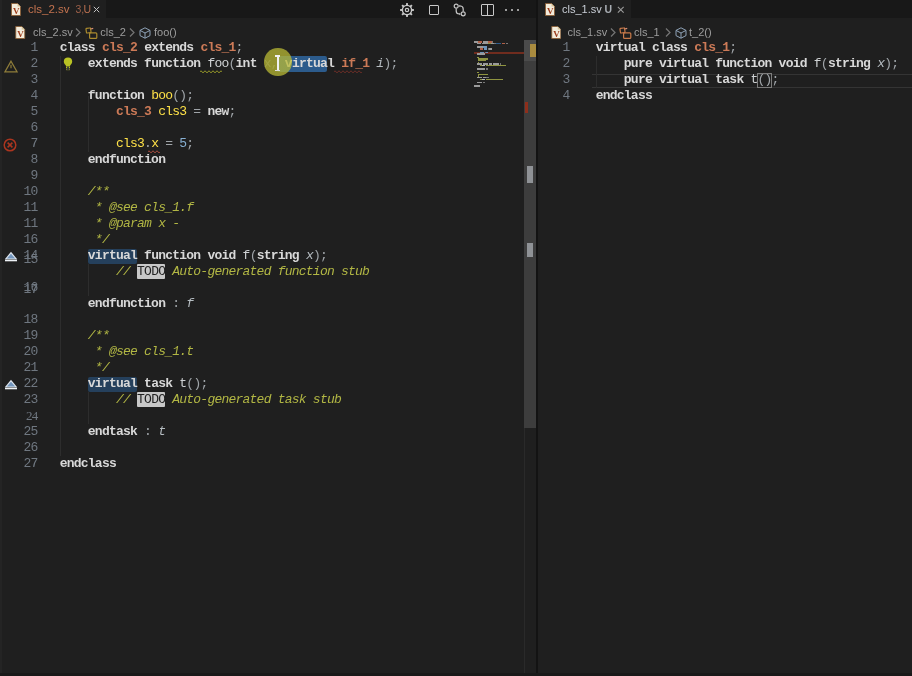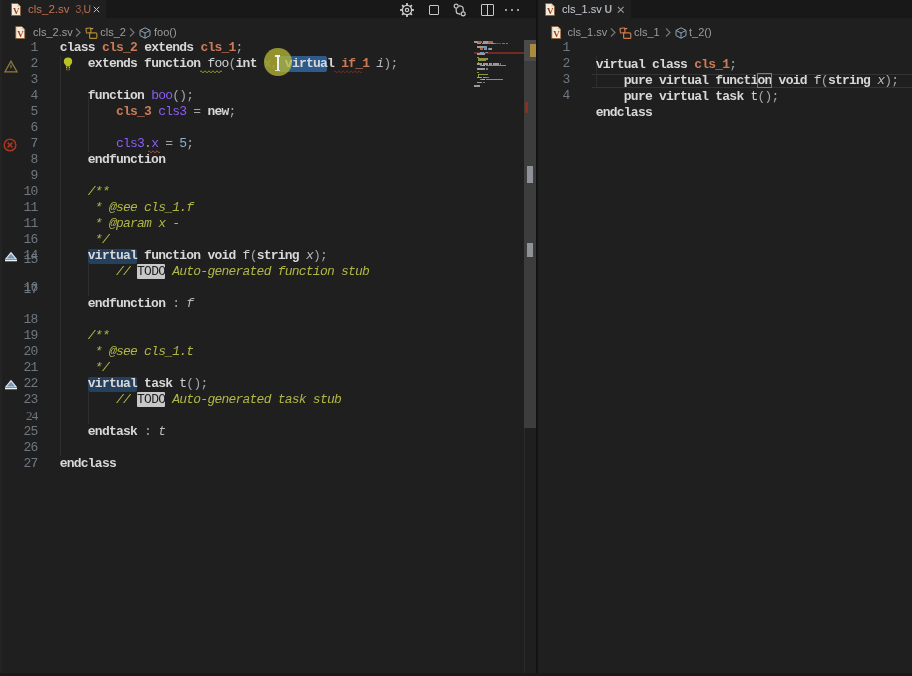--- a/index.html
+++ b/index.html
@@ -3,24 +3,24 @@
 <meta charset="utf-8">
 <style>
   * { margin:0; padding:0; box-sizing:border-box; }
   html,body { width:912px; height:676px; background:#1f1f1f; overflow:hidden; }
   body { position:relative; font-family:"Liberation Sans", sans-serif; }
   .abs { position:absolute; }
   
   .ln { position:absolute; left:59.7px; height:16px;
         font:13px/16px "Liberation Mono", monospace; letter-spacing:-0.77px;
         white-space:pre; color:#9fa4a8; }
-  .rln { left:595.7px;margin-top:17px; }
+  .rln { left:595.7px; }
   .k { font-weight:bold; color:#d8d8d8; }
   .t { font-weight:bold; color:#cc7a57; }
-  .i { color:#8b5cf6; }
+  .i { color:#fde047; }
   .c { color:#b2b744; font-style:italic; }
   .p { color:#b6bdc2; font-style:italic; }
   .f { color:#cfd2d4; }
   .n { color:#87b0d3; }
   .dk { color:#5a6370; }
   .todo { background:#c8c8c8; color:#222; font-style:normal; border-radius:1px; }
   
   .num { position:absolute; width:37.5px; text-align:right;
          font:13px/16px "Liberation Mono", monospace; letter-spacing:-0.77px;
          color:#6f7780; }

